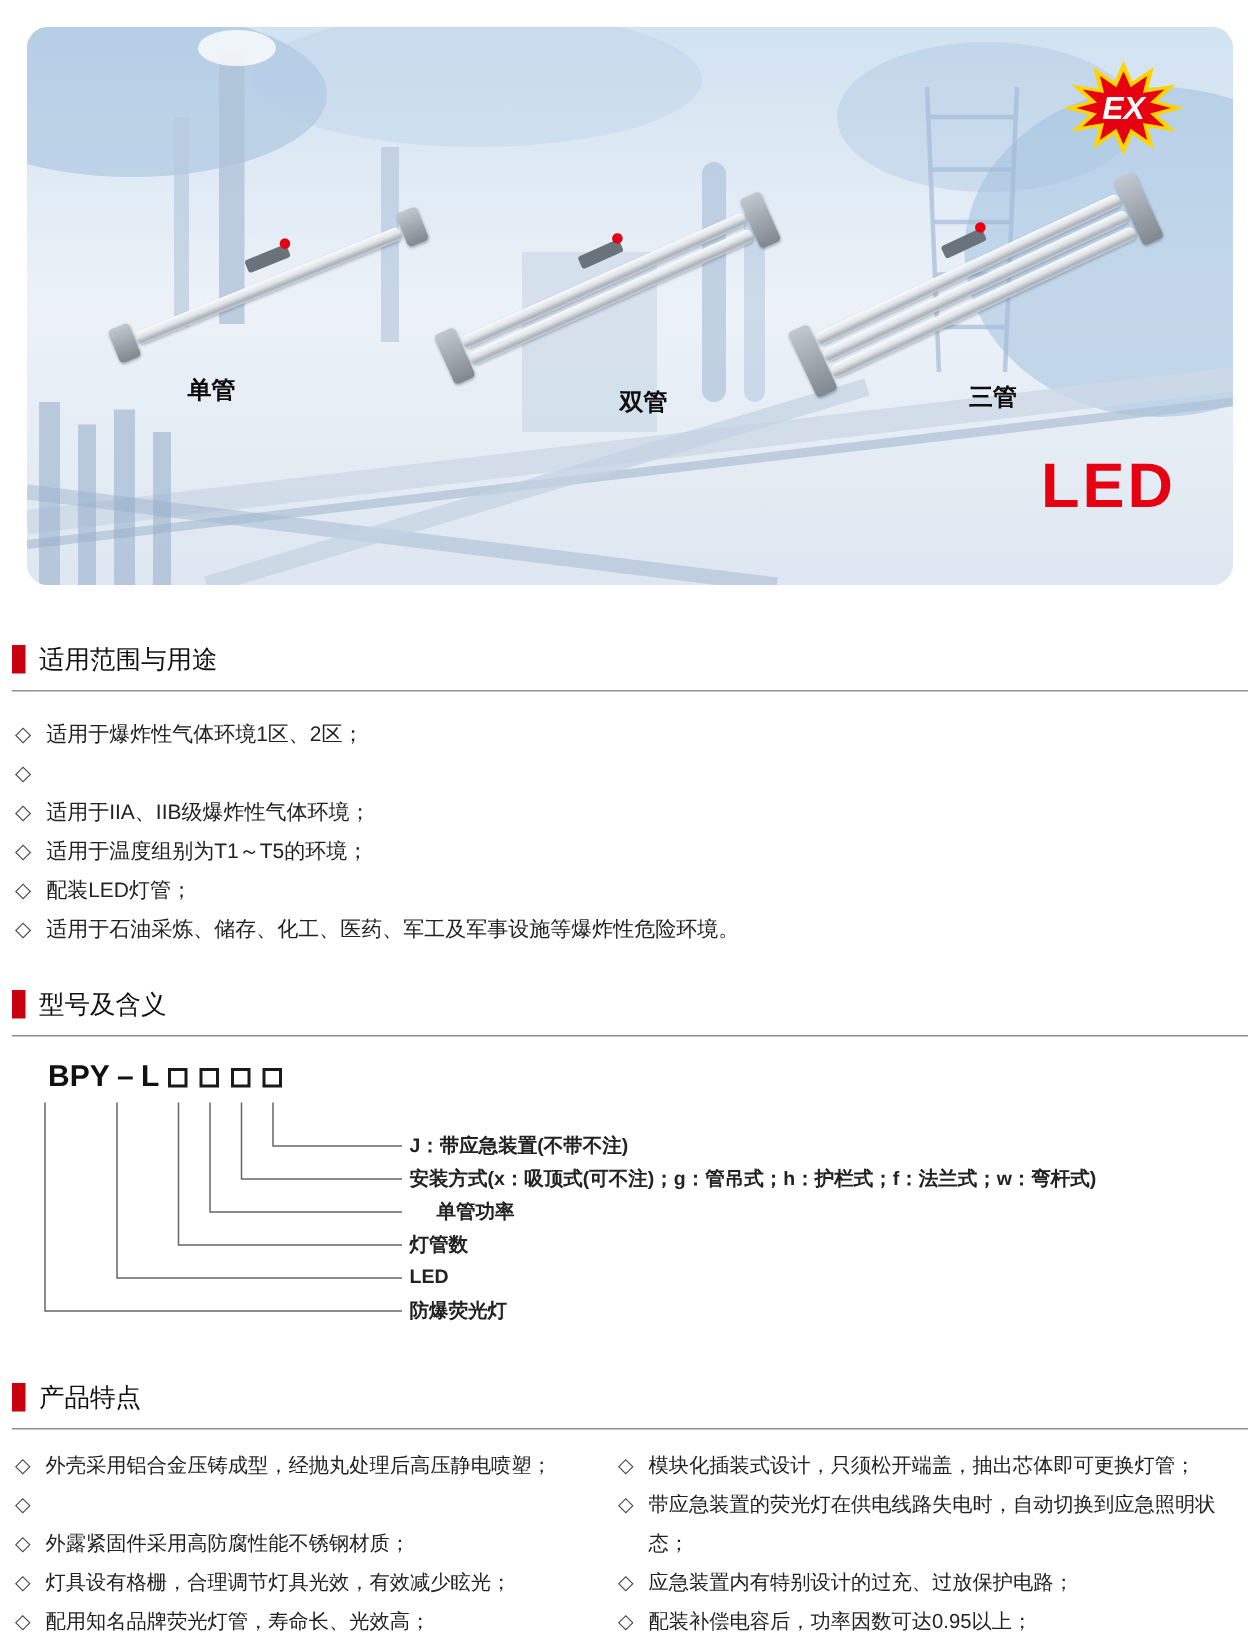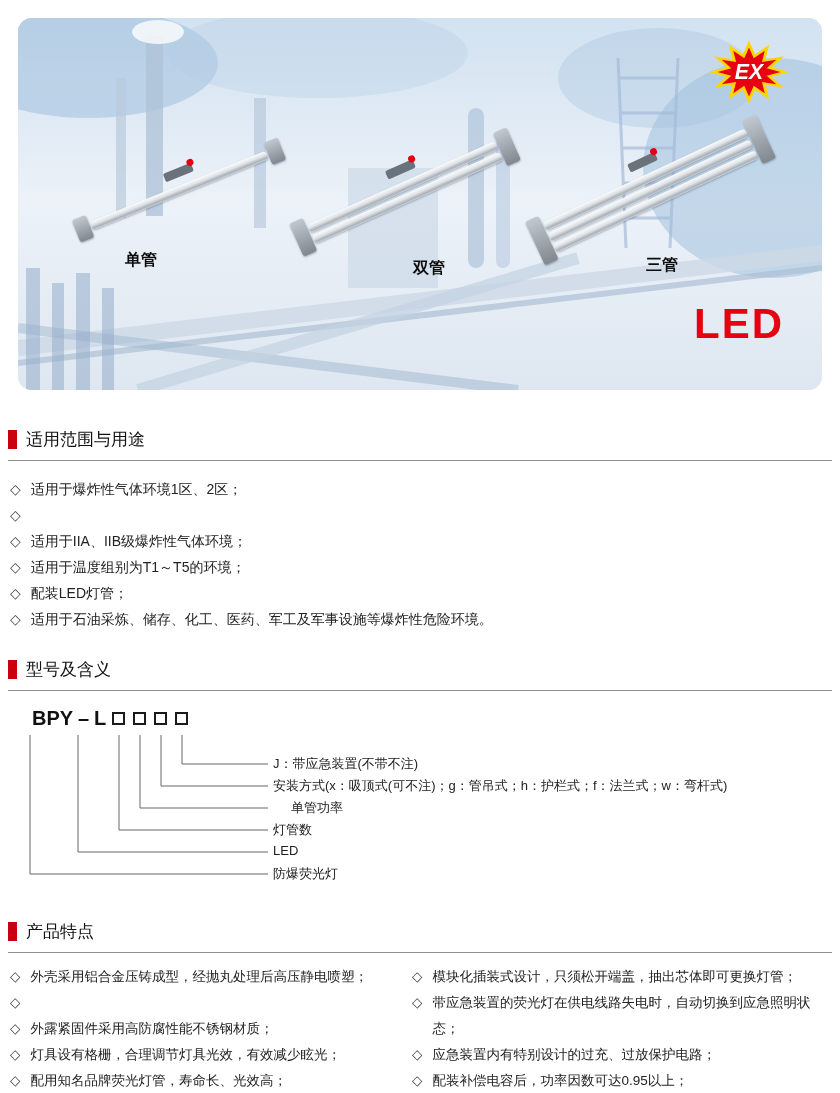--- a/index.html
+++ b/index.html
@@ -54,21 +54,21 @@
   
   .model-diagram{position:relative;margin-top:16px;height:182px;}
   .m{position:absolute;top:0;font-size:20px;font-weight:bold;color:#111;margin-left:20px;}
   .m-prefix{left:4px;}
   .m-dash{left:50px;}
   .m-l{left:66px;}
   .m-times{left:84px;}
   .mbox{position:absolute;top:5px;width:13px;height:13px;border:2px solid #1a1a1a;background:#fff;}
   .b1{left:104px;} .b2{left:125px;} .b3{left:146px;} .b4{left:167px;}
   .model-lines{position:absolute;left:0;top:0;width:824px;height:182px;}
-  .m-label{position:absolute;left:265px;font-size:13px;color:#222;white-space:nowrap;}
+  .m-label{position:absolute;left:265px;font-size:13px;color:#222;white-space:nowrap;font-weight:bold;}
   .ml0{top:48px;} .ml1{top:70px;} .ml2{top:92px;margin-left:18px;} .ml3{top:114px;} .ml4{top:136px;} .ml5{top:158px;}
 
   
   .feat-cols{display:flex;margin-top:11px;}
   .feat-col{flex:0 0 402px;}
   .feat-col.right{flex:1;}
   .feat-col li{display:flex;align-items:flex-start;line-height:26px;font-size:13.5px;}
 </style>
 </head>
 <body>

